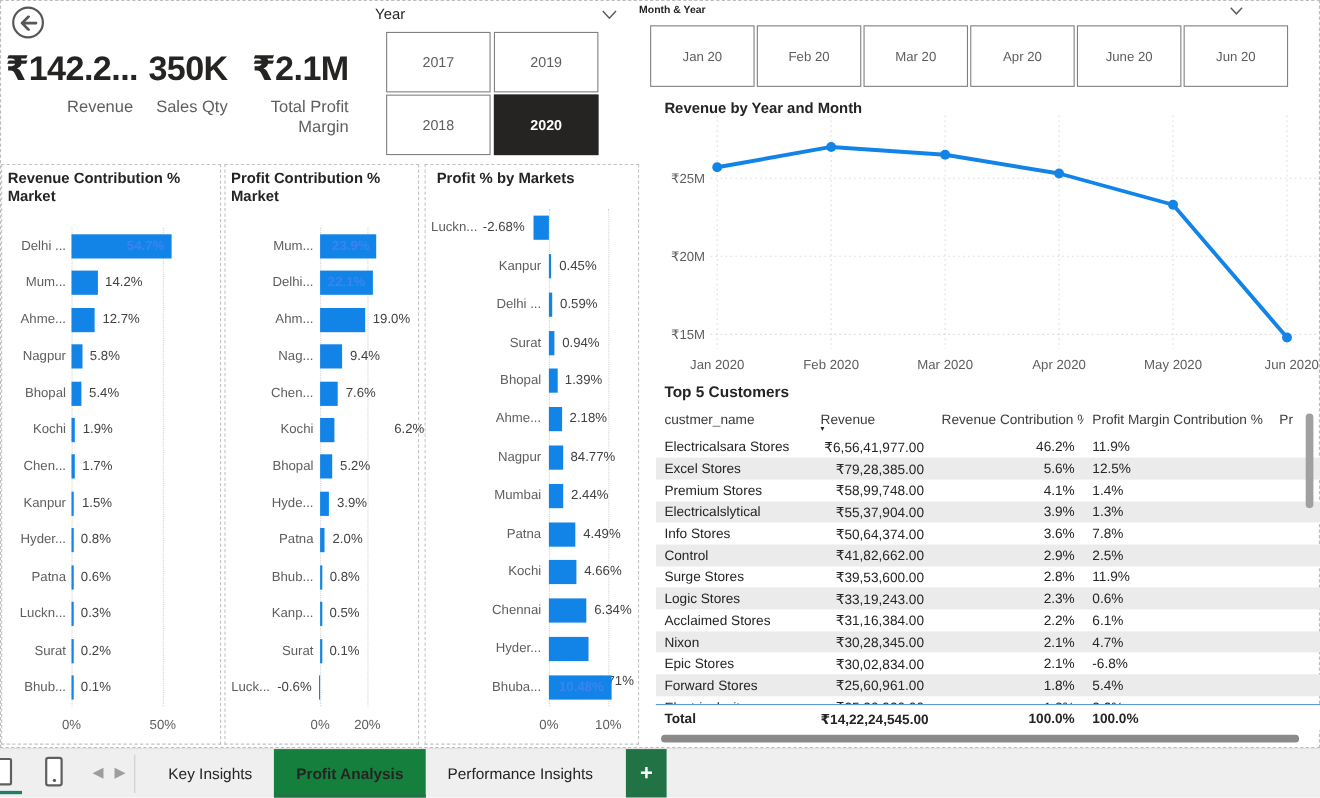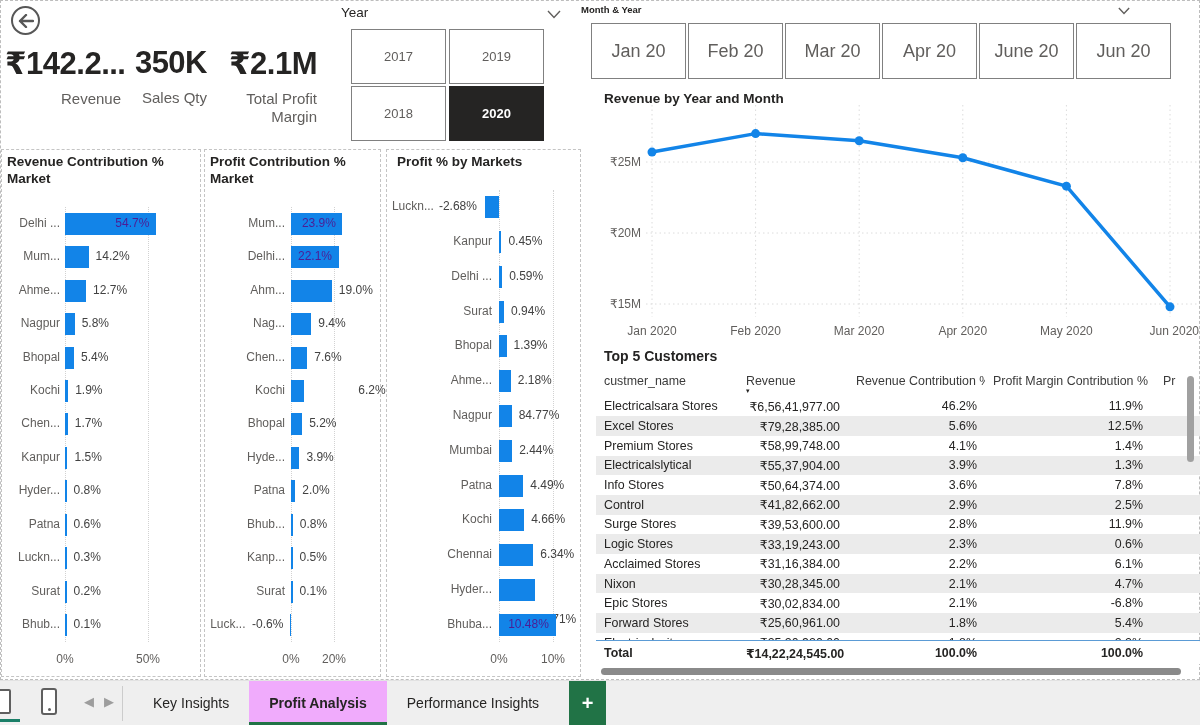--- a/index.html
+++ b/index.html
@@ -21,53 +21,53 @@
 
   
   .slicer-title { position:absolute; color:#252423; white-space:nowrap; }
   .chev { position:absolute; color:#605E5C; }
   .year-grid { position:absolute; left:350px; top:28px; width:195px; height:114px;
     display:grid; grid-template-columns:95px 95px; grid-template-rows:55px 55px; gap:2px 3px; }
   .slicer-btn { border:1px solid #808080; background:#fff; color:#605E5C;
     display:flex; align-items:center; justify-content:center; font-size:13px; cursor:pointer; }
   .slicer-btn.selected { background:#252423; color:#fff; font-weight:700; border-color:#252423; }
   .month-row { position:absolute; left:590px; top:22px; display:flex; gap:2px; }
-  .month-row .slicer-btn { width:95px; height:56px; font-size:18px; }
+  .month-row .slicer-btn { width:95px; height:56px; font-size:12px; }
 
   
   .linechart { position:absolute; left:590px; top:86px; width:610px; height:258px; }
   .chart-title { font-size:13.5px; font-weight:600; color:#252423; }
   .linechart .chart-title { position:absolute; left:13px; top:4px; }
   .linechart svg { position:absolute; left:0; top:0; }
 
   
   .barchart { position:absolute; top:148px; height:528px; border:1px dashed #c4c4c4;
     background:#fff; }
   .barchart .chart-title { position:absolute; left:5px; top:3px; line-height:17px; }
   .bc-plot { position:absolute; left:0; right:0; }
   .bar-row { position:absolute; left:0; right:0; }
   .bar-cat { position:absolute; font-size:12px; color:#605E5C; text-align:right; white-space:nowrap; }
   .bar-rect { position:absolute; background:#1284E8; }
   .bar-val { position:absolute; font-size:12px; color:#424242; white-space:nowrap; }
-  .bar-val.inside { color:#4c1d95; font-weight:400; }
+  .bar-val.inside { color:#3b82f6; font-weight:700; }
   .grid-v { position:absolute; width:0; border-left:1px dotted #d2d2d2; }
   .axis-lab { position:absolute; font-size:12px; color:#605E5C; transform:translateX(-50%); }
 
   
   .pbitable { position:absolute; left:595px; top:345px; width:605px; height:332px; overflow:hidden; }
   .pbitable .chart-title { position:absolute; left:8px; top:2px; font-size:14px; }
   .tbl-head { position:absolute; left:0; top:25px; width:626px; height:25px;
     border-bottom:1.5px solid #5b9bd5; }
   .tbl-body { position:absolute; left:0; top:50.5px; width:626px; height:244px; overflow:hidden;
     border-bottom:1.5px solid #5b9bd5; }
   .trow { display:flex; width:626px; height:19.7px; align-items:center; }
   .trow:nth-child(even) { background:#ebebeb; }
   .tcell { font-size:12.4px; color:#252423; padding:0 8px; white-space:nowrap; overflow:hidden; }
   .c0 { width:142px; } .c1 { width:110px; text-align:right; }
-  .c2 { width:137px; text-align:right; } .c3 { width:166px; text-align:right; }
+  .c2 { width:137px; text-align:right; } .c3 { width:166px; text-align:left; }
   .c4 { width:71px; }
   .th { font-size:12.4px; color:#3b3b3b; }
   .th-flex { display:flex; height:100%; align-items:flex-start; padding-top:3px; }
   .th-flex .c1 { text-align:left; }
   .sort-arr { display:block; font-size:7px; color:#252423; line-height:6px; }
   .tbl-total { position:absolute; left:0; top:296px; width:626px; height:22px; }
   .tbl-total .tcell { font-weight:700; }
   .hscroll { position:absolute; left:5px; top:322px; width:580px; height:7px;
     background:#8a8a8a; border-radius:4px; }
   .vscroll { position:absolute; left:591px; top:30px; width:7px; height:86px;
@@ -76,21 +76,21 @@
   
   .tabbar { position:absolute; left:0; top:680px; width:1200px; height:45px;
     background:#efefef; border-top:1px solid #e2e2e2; overflow:hidden; }
   .dev-icon { position:absolute; border:2px solid #5f5f5f; border-radius:2px; background:#fff; }
   .dev-underline { position:absolute; left:0px; top:38px; width:20px; height:3px; background:#1b7f68; }
   .nav-arrow { position:absolute; top:13px; font-size:13px; color:#9d9d9d; cursor:pointer; }
   .vdiv { position:absolute; left:122px; top:5px; width:1px; height:35px; background:#cccccc; }
   .tabs { position:absolute; left:133px; top:0; height:45px; display:flex; }
   .tab { height:45px; line-height:45px; padding:0 20px; font-size:14px; color:#252423;
     cursor:pointer; white-space:nowrap; }
-  .tab.active { background:#f0abfc; font-weight:700; box-shadow:inset 0 -4px 0 #217346; }
+  .tab.active { background:#15803d; font-weight:700; box-shadow:inset 0 -4px 0 #217346; }
   .add-tab { width:37px; height:45px; background:#217346; color:#fff; font-size:20px;
     font-weight:700; display:flex; align-items:center; justify-content:center;
     margin-left:10px; cursor:pointer; }
 </style>
 </head>
 <body>
 
 <div class="canvas">
 
   <div class="back-btn">

